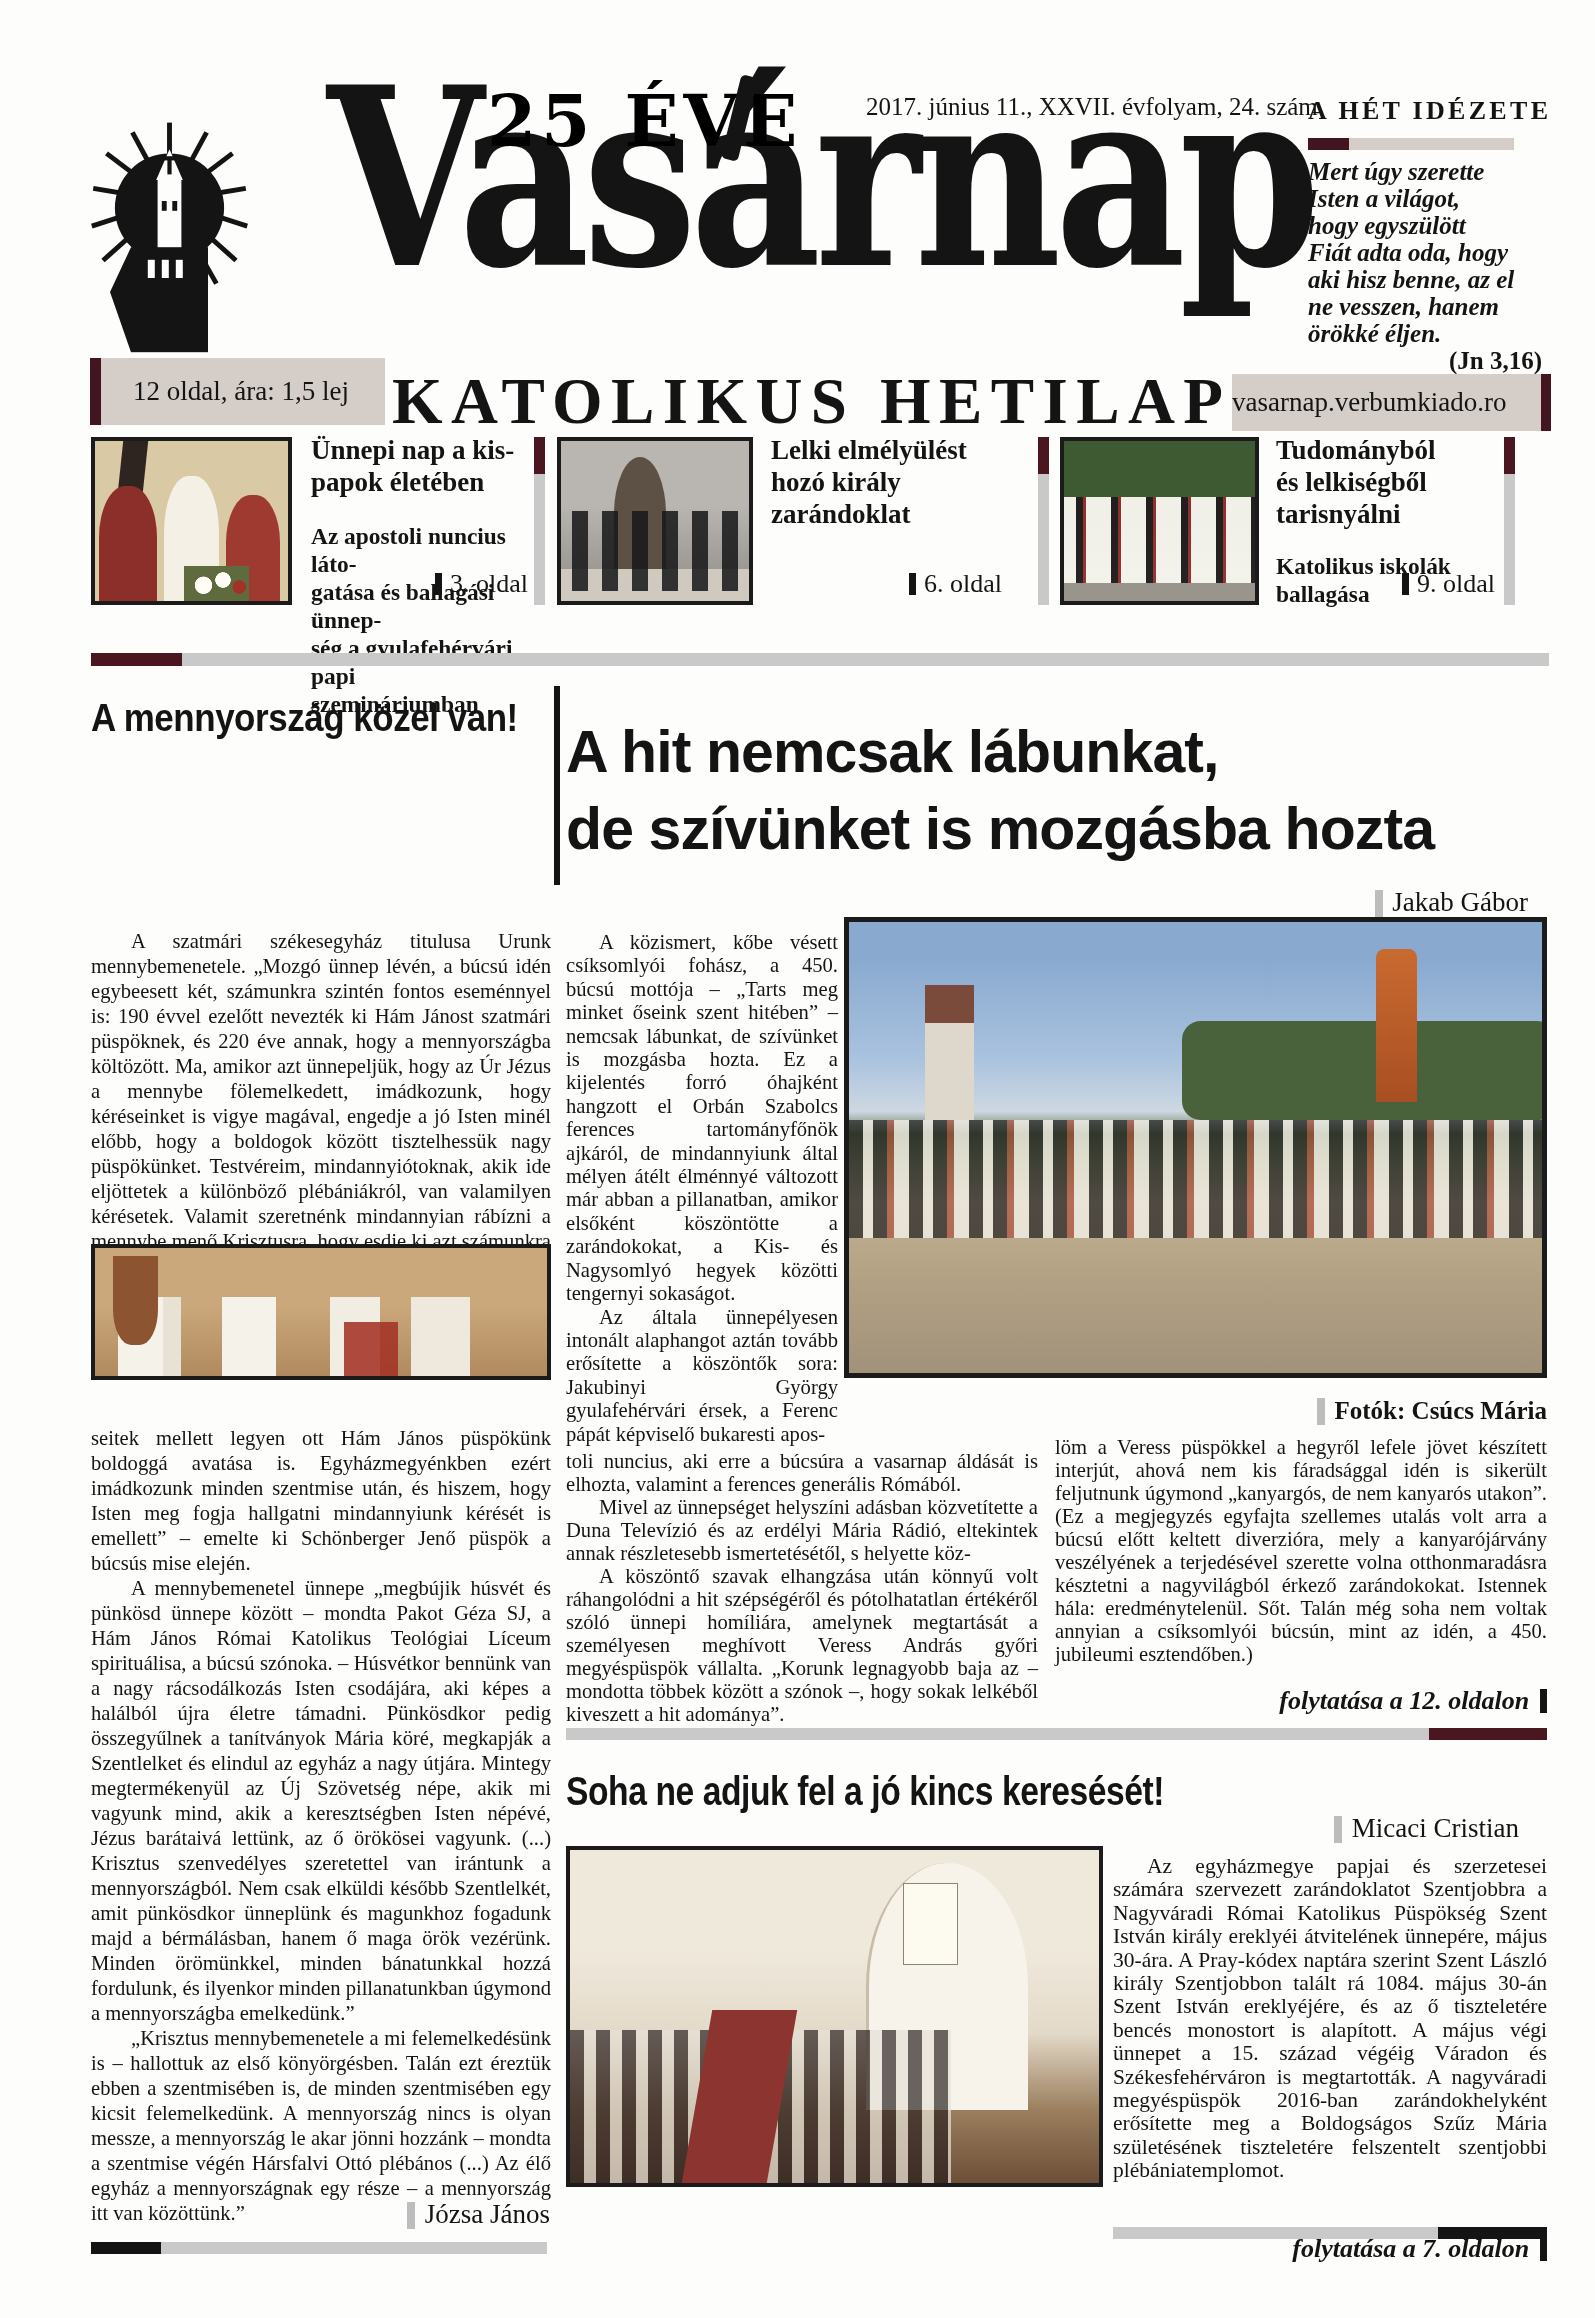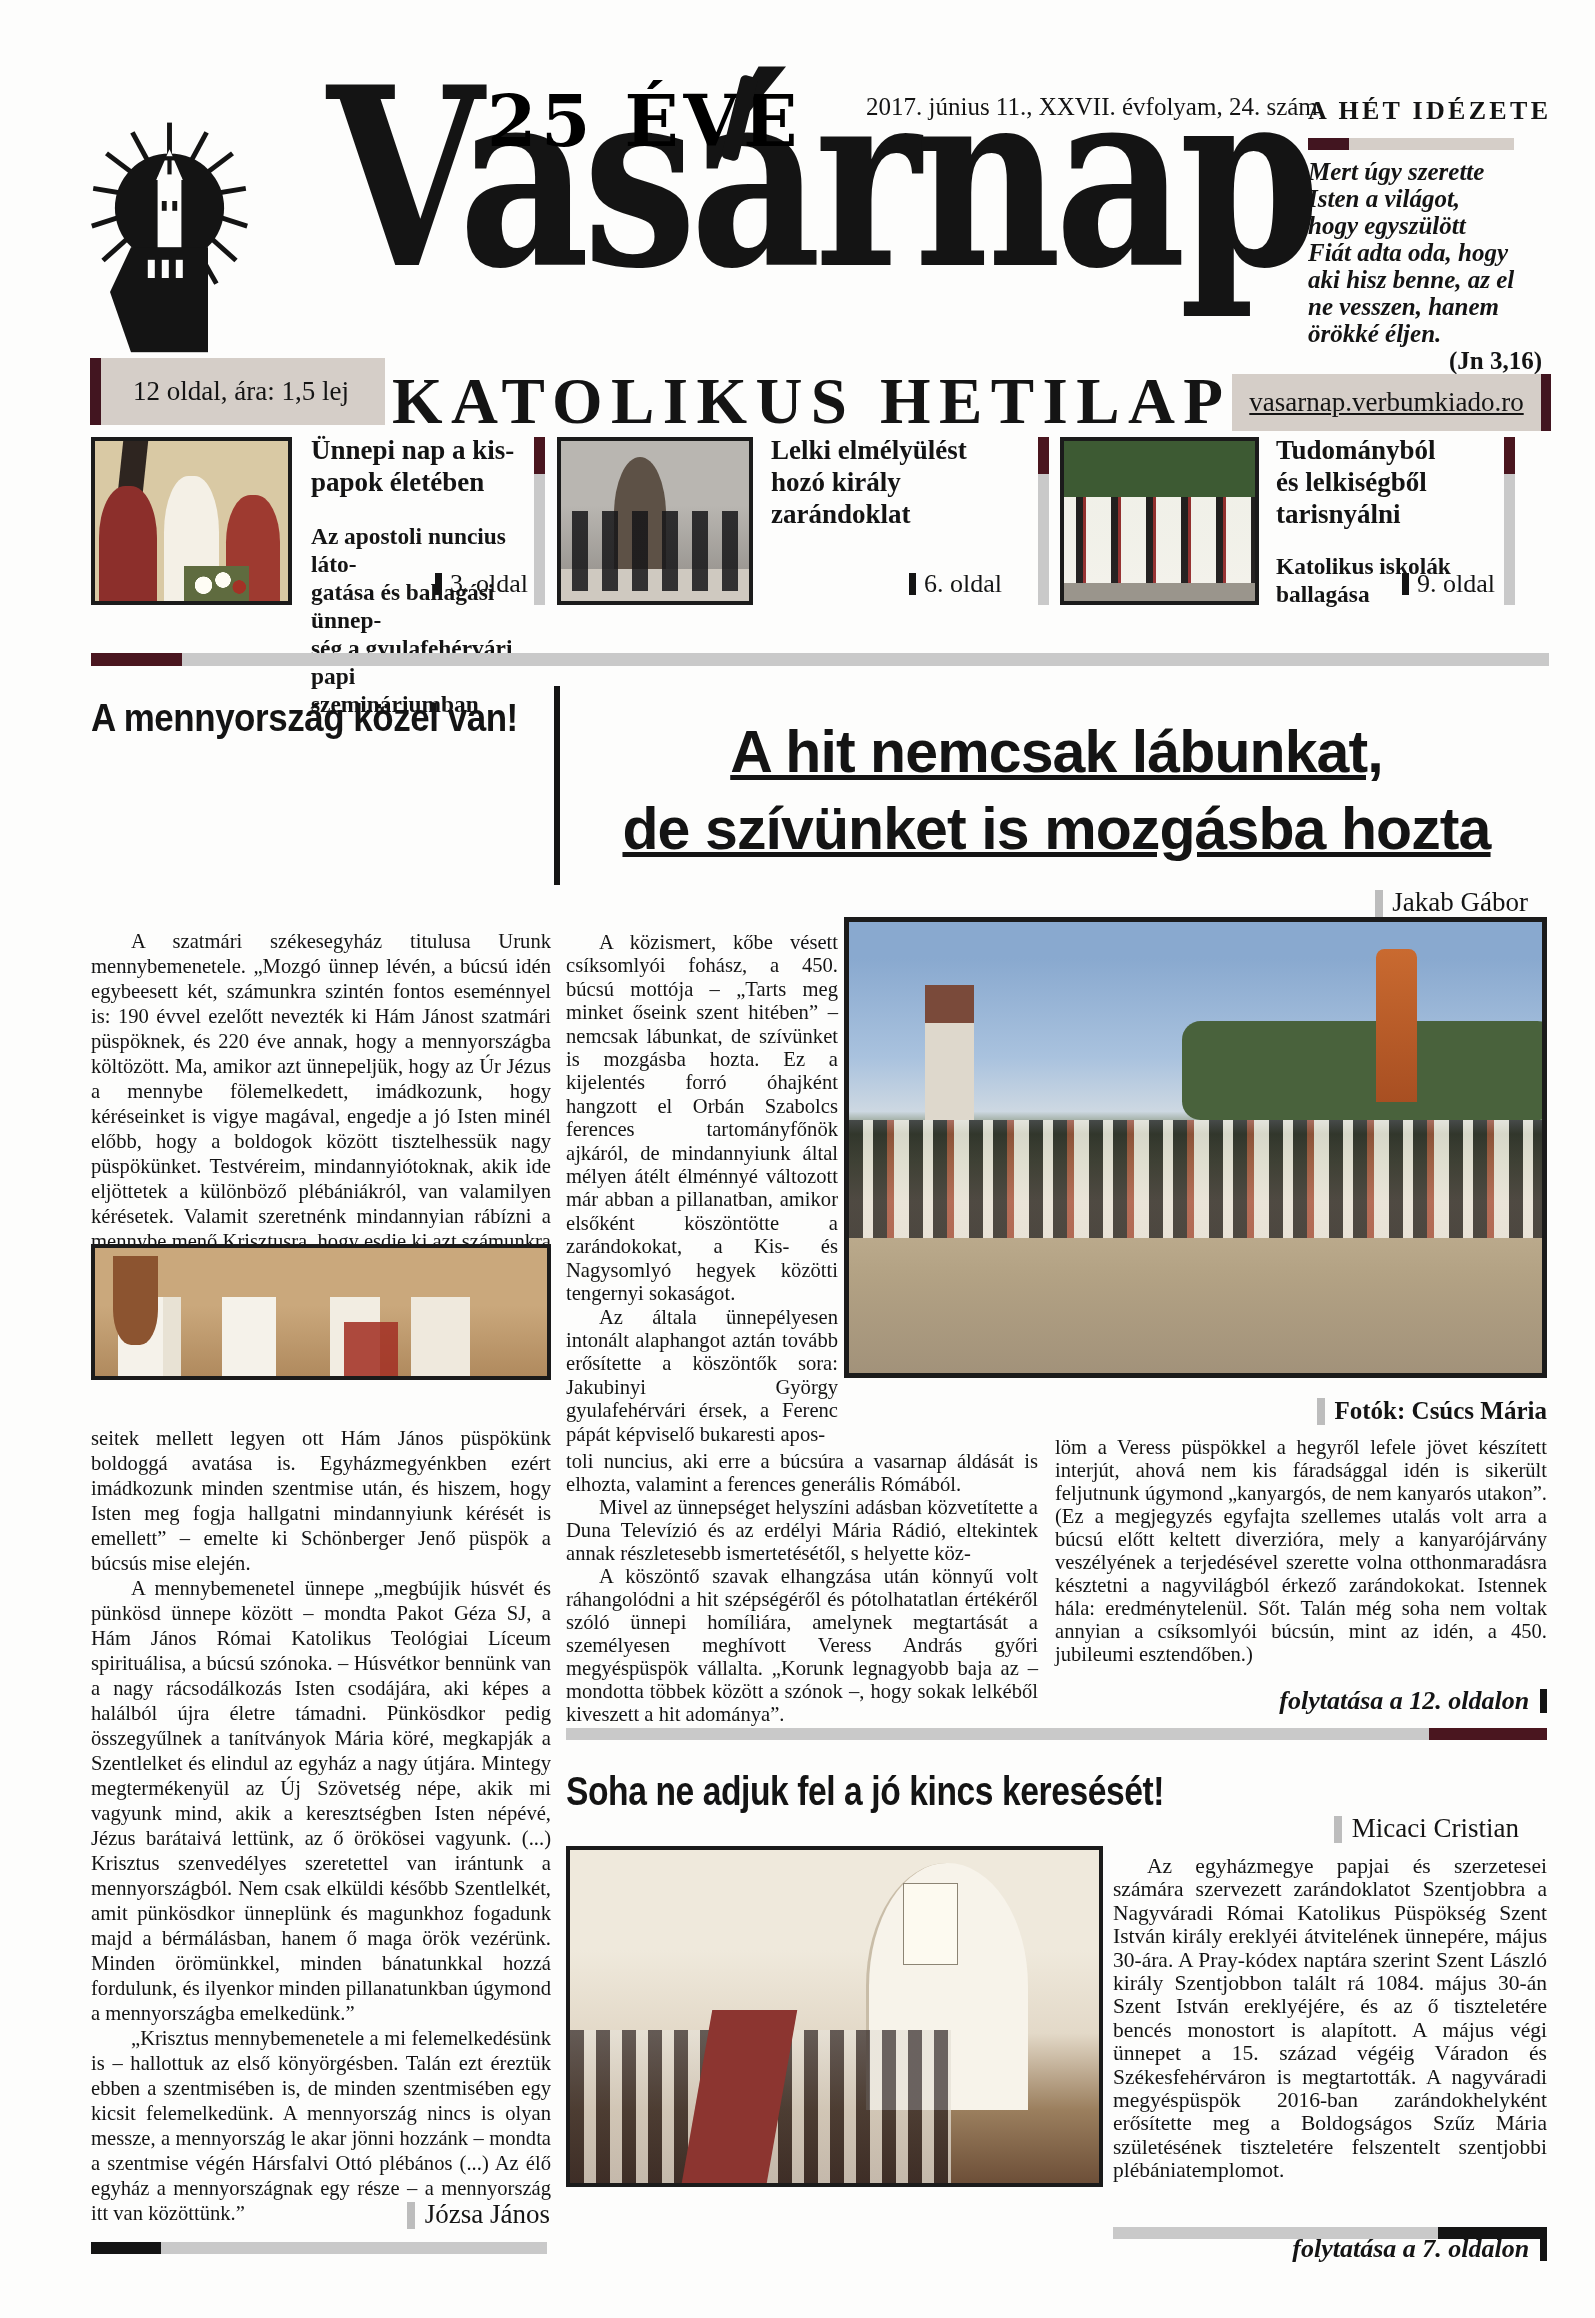--- a/index.html
+++ b/index.html
@@ -7,21 +7,21 @@
         font-family:"Liberation Serif",serif;color:#141414;}
   .abs{position:absolute;}
   .serif{font-family:"Liberation Serif",serif;}
   .sans{font-family:"Liberation Sans",sans-serif;}
   .dser{font-family:"DejaVu Serif",serif;}
   .b{font-weight:bold;}
   .i{font-style:italic;}
   .pre{white-space:pre-line;}
   .jus{text-align:justify;}
   .right{text-align:right;}
-  .center{text-align:center;text-decoration:underline;}
+  .center{text-align:left;}
   .ind{text-indent:40px;}
   p{margin:0;padding:0;}
   h1,h2,h3{margin:0;padding:0;font-weight:bold;}
   .photo{box-sizing:border-box;border:4.7px solid #1b1b1b;overflow:hidden;background:#cfc8bd;}
   .fill{position:absolute;}
   .pmark{display:inline-block;width:7px;height:21.5px;background:#141414;vertical-align:-2.8px;margin-right:8.4px;}
   .cmark{display:inline-block;width:7.5px;height:23.4px;background:#141414;vertical-align:-3.7px;margin-left:10.3px;}
   .bmark{display:inline-block;width:8px;height:27px;background:#bdbdbd;vertical-align:-5.6px;margin-right:9.3px;}
   .vbar{background:linear-gradient(180deg,#4a161f 0 22%,#c9c9c9 22% 100%);}
   .beigebox{background:#d5cec8;box-sizing:border-box;}

